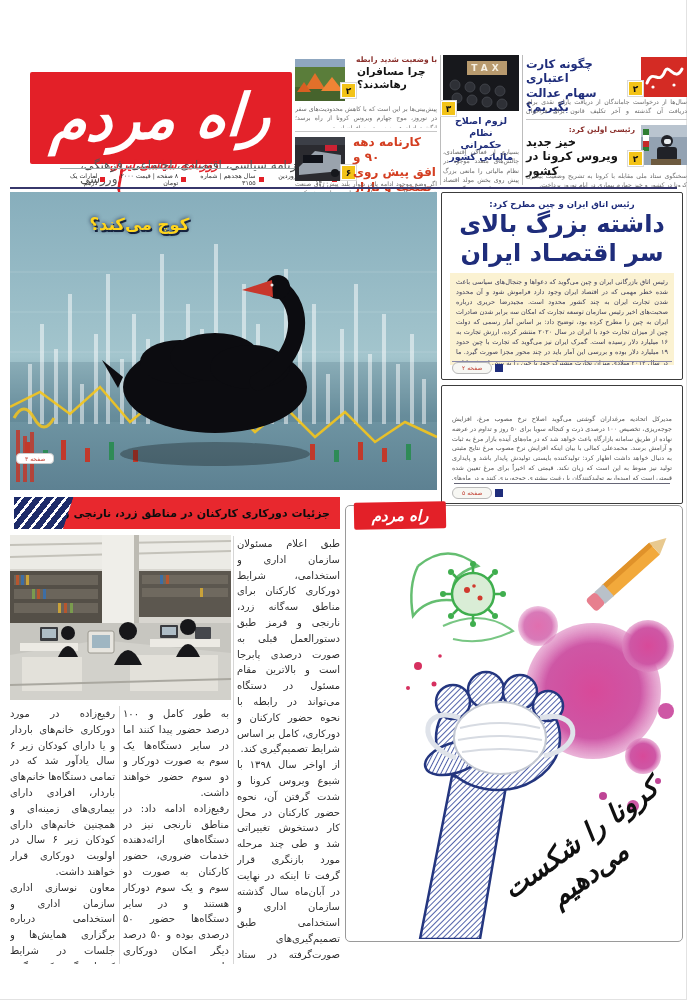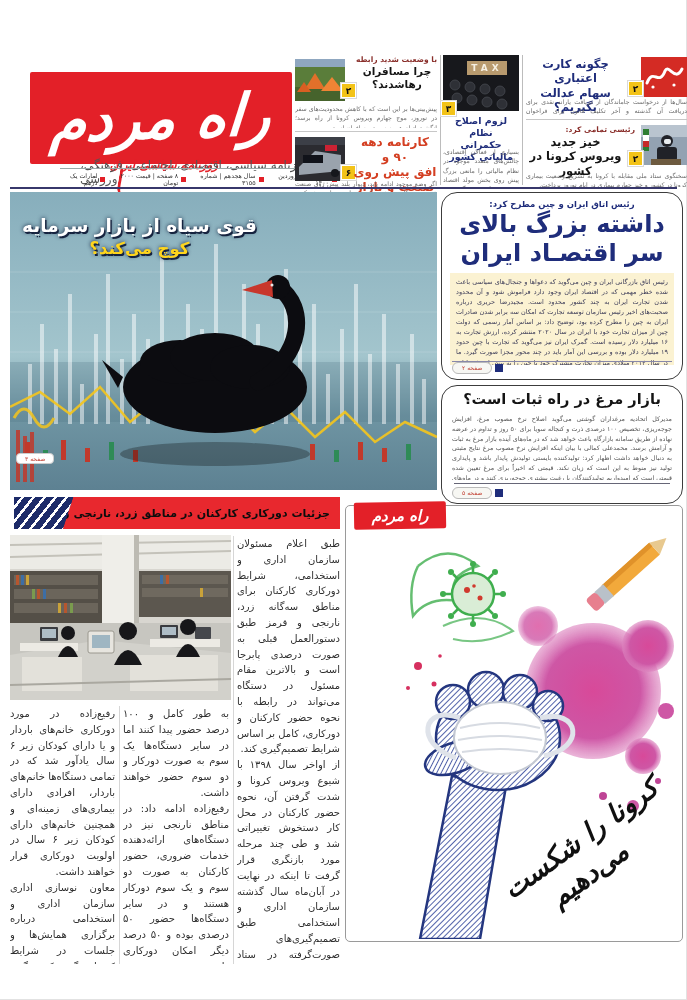--- a/index.html
+++ b/index.html
@@ -11,30 +11,30 @@
   .mast{background:#e32028;border-radius:2px;display:flex;align-items:center;justify-content:center;}
   .mast .logo{color:#fff;font-size:58px;font-weight:bold;font-style:italic;transform:skewX(-6deg) rotate(-2deg);line-height:1;}
   .logo-sub{color:#e32028;font-size:12px;font-style:italic;font-weight:bold;}
   .tagline{font-size:12px;color:#555;text-align:left;direction:rtl;}
   .infoline{display:flex;gap:7px;align-items:center;font-size:6.3px;color:#333;}
   .infoline .item{display:flex;gap:3px;align-items:center;}
   .redsq{width:5px;height:5px;background:#e32028;display:inline-block;flex:0 0 auto;}
   
   .kicker{font-size:7.5px;font-weight:bold;color:#8a2f2b;}
   .kicker-navy{color:#1f2d7b;}
-  .t-title{font-weight:bold;color:#141414;text-align:center;line-height:1.25;white-space:pre-line;}
+  .t-title{font-weight:bold;color:#141414;text-align:left;line-height:1.25;white-space:pre-line;}
   .t-title.navy{color:#1f2d7b;}
   .t-title.red{color:#d43f22;}
   .lead{font-size:6.2px;color:#6a6a6a;text-align:justify;line-height:1.5;}
   .pagebox{width:13px;height:13px;background:#f3c318;color:#111;font-size:9px;font-weight:bold;
            display:flex;align-items:center;justify-content:center;border:1px solid #fff;box-shadow:0 0 0 1px #d9d9d9;}
   .vline{width:1px;background:#bcbcbc;}
   .hline{height:1px;background:#c7c7c7;}
   
-  .frame{border:1.5px solid #3c3c3c;border-radius:16px;background:#fff;}
+  .frame{border:1.5px solid #3c3c3c;border-radius:2px;background:#fff;}
   .ptag{display:flex;align-items:center;gap:3px;direction:ltr;}
   .ptag .pill{border:1px solid #b9b9b9;border-radius:6px;background:#f7f7f3;font-size:6px;color:#c0392b;padding:1px 9px;line-height:1.3;}
   .ptag .sq{width:8px;height:8px;background:#1f2d7b;}
   .headline-main{color:#1f2d7b;font-weight:bold;font-size:24px;line-height:1.2;text-align:center;white-space:pre-line;}
   .body-cream{background:#fbf2d2;color:#3c3c58;font-size:6.5px;line-height:1.55;text-align:justify;padding:4px 6px;white-space:pre-line;overflow:hidden;}
   .body-grey{color:#555;font-size:6.3px;line-height:1.55;text-align:justify;white-space:pre-line;overflow:hidden;}
   
   .swan-title{text-align:center;font-weight:bold;line-height:1.3;}
   .swan-line1{color:#fff;font-size:18.5px;text-shadow:1.5px 1.5px 0 #16233f,0 0 4px #16233f;}
   .swan-line2{color:#ffd51c;font-size:16.5px;text-shadow:1.5px 1.5px 0 #16233f,0 0 4px #16233f;}
@@ -144,21 +144,21 @@
       <rect width="46" height="40" fill="#d42b24"></rect>
       <path d="M6 26 C 12 10, 18 30, 24 14 C 28 6, 34 26, 41 12" stroke="#fff" stroke-width="3" fill="none" stroke-linecap="round"></path>
       <circle cx="12" cy="30" r="1.6" fill="#fff"></circle>
         <circle cx="33" cy="28" r="1.6" fill="#fff"></circle>
     </svg>
     <div class="ab pagebox" style="right:44px;top:26px;">۲</div>
     <div class="ab t-title navy" style="left:0;right:62px;top:2px;font-size:11.5px;">چگونه کارت اعتباری
 سهام عدالت بگیریم؟</div>
     <div class="ab lead" style="right:0;top:42px;width:161px;height:18px;overflow:hidden;">سال‌ها از درخواست جاماندگان از دریافت یارانه نقدی برای دریافت آن گذشته و آخر تکلیف قانون برای فراخوان یارانه‌بگیران...</div>
     <div class="ab hline" style="left:0;top:64px;width:161px;"></div>
-    <div class="ab kicker" style="right:52px;top:70px;width:100px;">رئیسی تمامی کرد:</div>
+    <div class="ab kicker" style="right:52px;top:70px;width:100px;">رئیسی اولین کرد:</div>
     <svg class="ab" style="right:0;top:70px;" width="46" height="40">
       <rect width="46" height="40" fill="#93a2b2"></rect>
         <rect y="0" width="46" height="12" fill="#b9c4cf"></rect>
       <rect x="2" y="4" width="6" height="22" fill="#2e7d32"></rect>
         <rect x="2" y="10" width="6" height="6" fill="#fff"></rect>
         <rect x="2" y="16" width="6" height="6" fill="#c62828"></rect>
       <circle cx="26" cy="16" r="6" fill="#202228"></circle>
         <rect x="16" y="22" width="20" height="14" rx="3" fill="#202228"></rect>
       <rect x="23" y="14" width="7" height="5" rx="2" fill="#e8ecef"></rect>
         <rect x="10" y="34" width="30" height="6" fill="#6d5a3f"></rect>
@@ -247,40 +247,38 @@
         <ellipse cx="205" cy="165" rx="45" ry="24" fill="#0c0c10"></ellipse>
         <ellipse cx="240" cy="175" rx="40" ry="22" fill="#0c0c10"></ellipse>
         <polygon points="113,185 92,168 108,196" fill="#0c0c10"></polygon>
         <path d="M 248 190 C 292 165 298 115 268 95" stroke="#0c0c10" stroke-width="17" fill="none" stroke-linecap="round"></path>
         <circle cx="268" cy="95" r="12" fill="#0c0c10"></circle>
         <polygon points="262,88 232,98 263,105" fill="#c8372c"></polygon>
         <circle cx="262" cy="93" r="1.5" fill="#e8e8e8"></circle>
       </g>
     </svg>
     <div class="ab swan-title" style="left:12px;top:22px;width:235px;">
-      <div class="swan-line1">قوی سیاه از بازار سرمایه</div>
       <div class="swan-line2">کوچ می‌کند؟</div>
     </div>
     <div class="ab wtag" style="left:6px;bottom:26px;">صفحه ۳</div>
   </div>
 
   <div class="ab frame" style="left:441px;top:192px;width:240px;height:186px;">
     <div class="ab kicker kicker-navy" style="left:0;right:0;top:6px;text-align:center;font-size:8.5px;">رئیس اتاق ایران و چین مطرح کرد:</div>
     <div class="ab headline-main" style="left:0;right:0;top:17px;">داشته بزرگ بالای
 سر اقتصـاد ایران</div>
     <div class="ab body-cream" style="left:8px;right:8px;top:80px;height:84px;">رئیس اتاق بازرگانی ایران و چین می‌گوید که دعواها و جنجال‌های سیاسی باعث شده خطر مهمی که در اقتصاد ایران وجود دارد فراموش شود و آن محدود شدن تجارت ایران به چند کشور محدود است. مجیدرضا حریری درباره صحبت‌های اخیر رئیس سازمان توسعه تجارت که امکان سه برابر شدن صادرات ایران به چین را مطرح کرده بود، توضیح داد: بر اساس آمار رسمی که دولت چین از میزان تجارت خود با ایران در سال ۲۰۲۰ منتشر کرده، ارزش تجارت به ۱۶ میلیارد دلار رسیده است. گمرک ایران نیز می‌گوید که تجارت با چین حدود ۱۹ میلیارد دلار بوده و بررسی این آمار باید در چند محور مجزا صورت گیرد. ما در سال ۲۰۱۴ میلادی میزان تجارت مشترک خود با چین را به بیش از ۵۱ میلیارد دلار رسانده بودیم و به این ترتیب عدد ۱۶ میلیارد دلاری فعلی در قیاس با عملکرد چند سال قبل، کاهش ۳۵ میلیارد دلاری را نشان می‌دهد؛ یعنی اگر حتی بتوانیم صادرات و در نهایت تجارت خود را سه برابر کنیم نیز تنها به عملکرد گذشته بازگشته‌ایم.</div>
     <div class="ab hline" style="left:10px;right:10px;top:168px;background:#8888aa;"></div>
     <div class="ab ptag" style="left:10px;bottom:5px;">
       <span class="pill">صفحه ۲</span>
       <span class="sq"></span>
     </div>
   </div>
 
   <div class="ab frame" style="left:441px;top:385px;width:240px;height:117px;">
-    <div class="ab" style="left:0;right:0;top:5px;text-align:center;font-weight:bold;font-size:14.5px;color:#141414;">بازار مرغ در راه ثبات است؟</div>
     <div class="ab body-grey" style="left:10px;right:10px;top:28px;height:66px;">مدیرکل اتحادیه مرغداران گوشتی می‌گوید اصلاح نرخ مصوب مرغ، افزایش جوجه‌ریزی، تخصیص ۱۰۰ درصدی ذرت و کنجاله سویا برای ۵۰ روز و تداوم در عرضه نهاده از طریق سامانه بازارگاه باعث خواهد شد که در ماه‌های آینده بازار مرغ به ثبات و آرامش برسد. محمدعلی کمالی با بیان اینکه افزایش نرخ مصوب مرغ نتایج مثبتی به دنبال خواهد داشت اظهار کرد: تولیدکننده بایستی تولیدش پایدار باشد و پایداری تولید نیز منوط به این است که زیان نکند. قیمتی که اخیراً برای مرغ تعیین شده قیمتی است که امیدواریم تولیدکنندگان با رغبت بیشتری جوجه‌ریزی کنند و در ماه‌های آتی مشکلی نداشته باشیم. وی افزود: علاوه بر اصلاح نرخ مصوب مرغ اقدامات دیگری هم در راستای ایجاد ثبات در بازار مرغ انجام شده است؛ اولین اقدام افزایش میزان جوجه‌ریزی نسبت به ماه‌های قبل از بهمن ماه است.</div>
     <div class="ab hline" style="left:12px;right:12px;top:97px;background:#667;"></div>
     <div class="ab ptag" style="left:10px;bottom:4px;">
       <span class="pill">صفحه ۵</span>
       <span class="sq"></span>
     </div>
   </div>
 
   <div class="ab banner" style="left:14px;top:497px;width:326px;height:32px;overflow:hidden;">
     <div class="stripes"></div>

